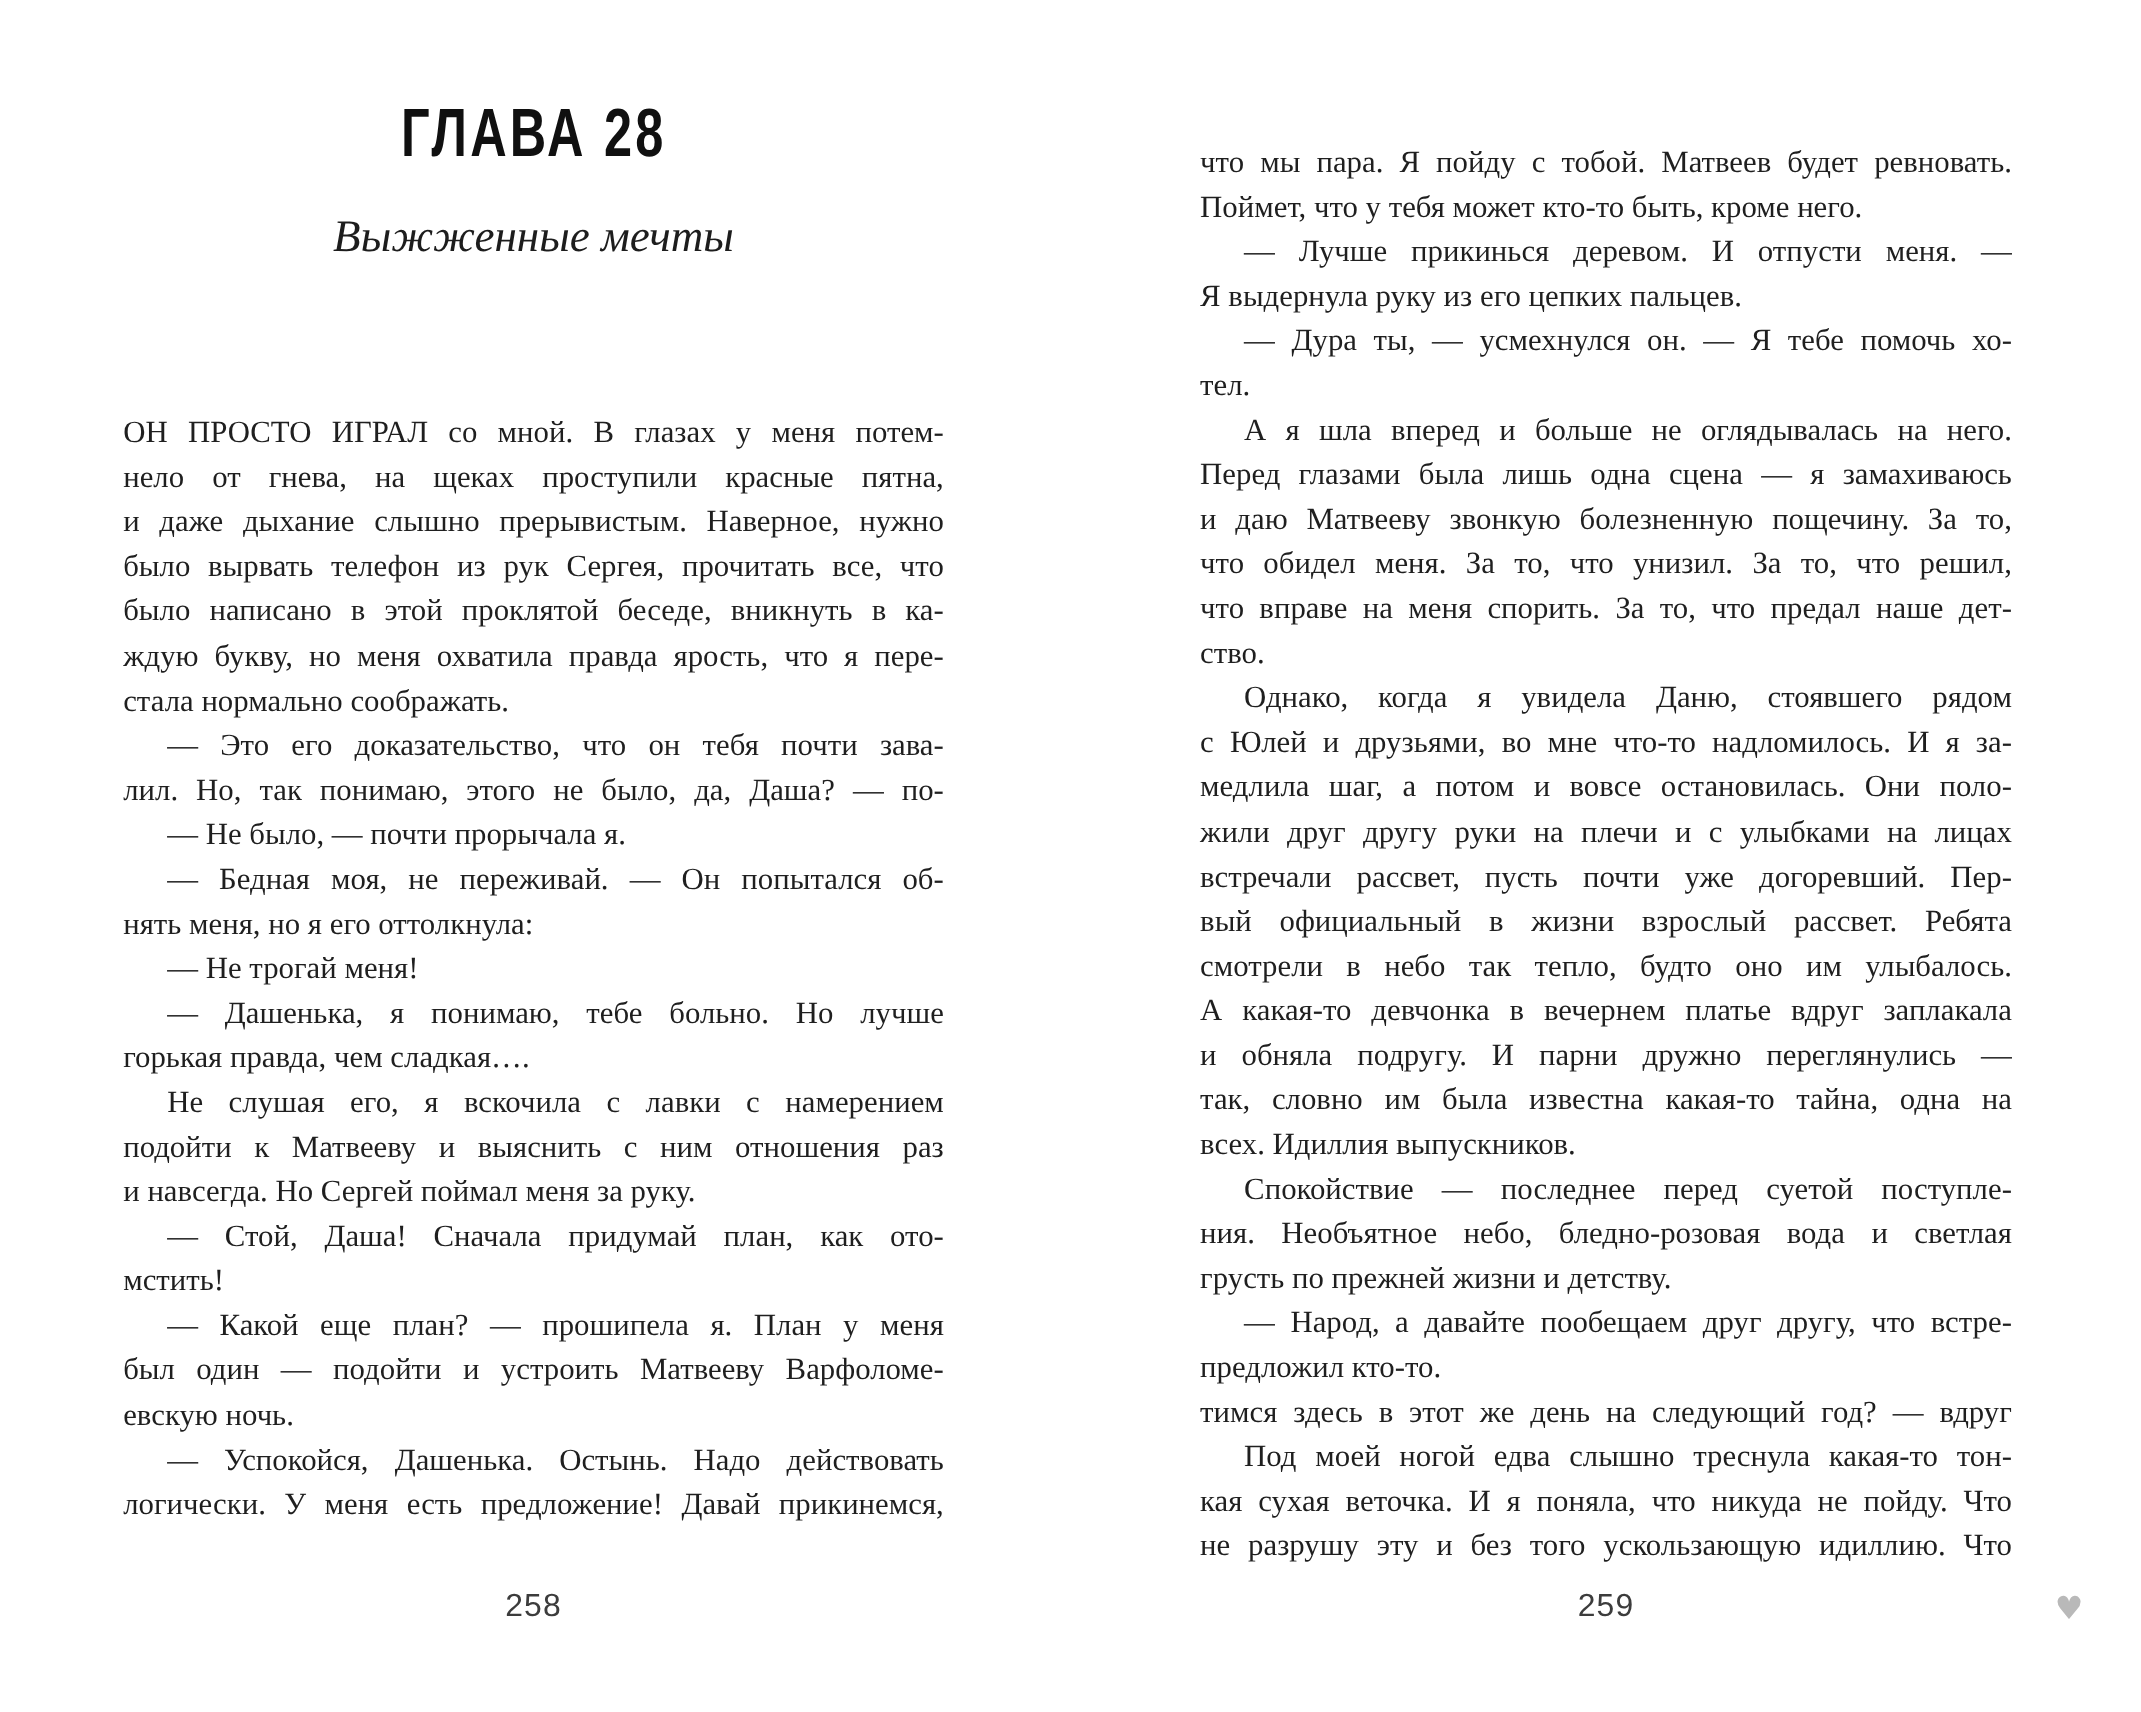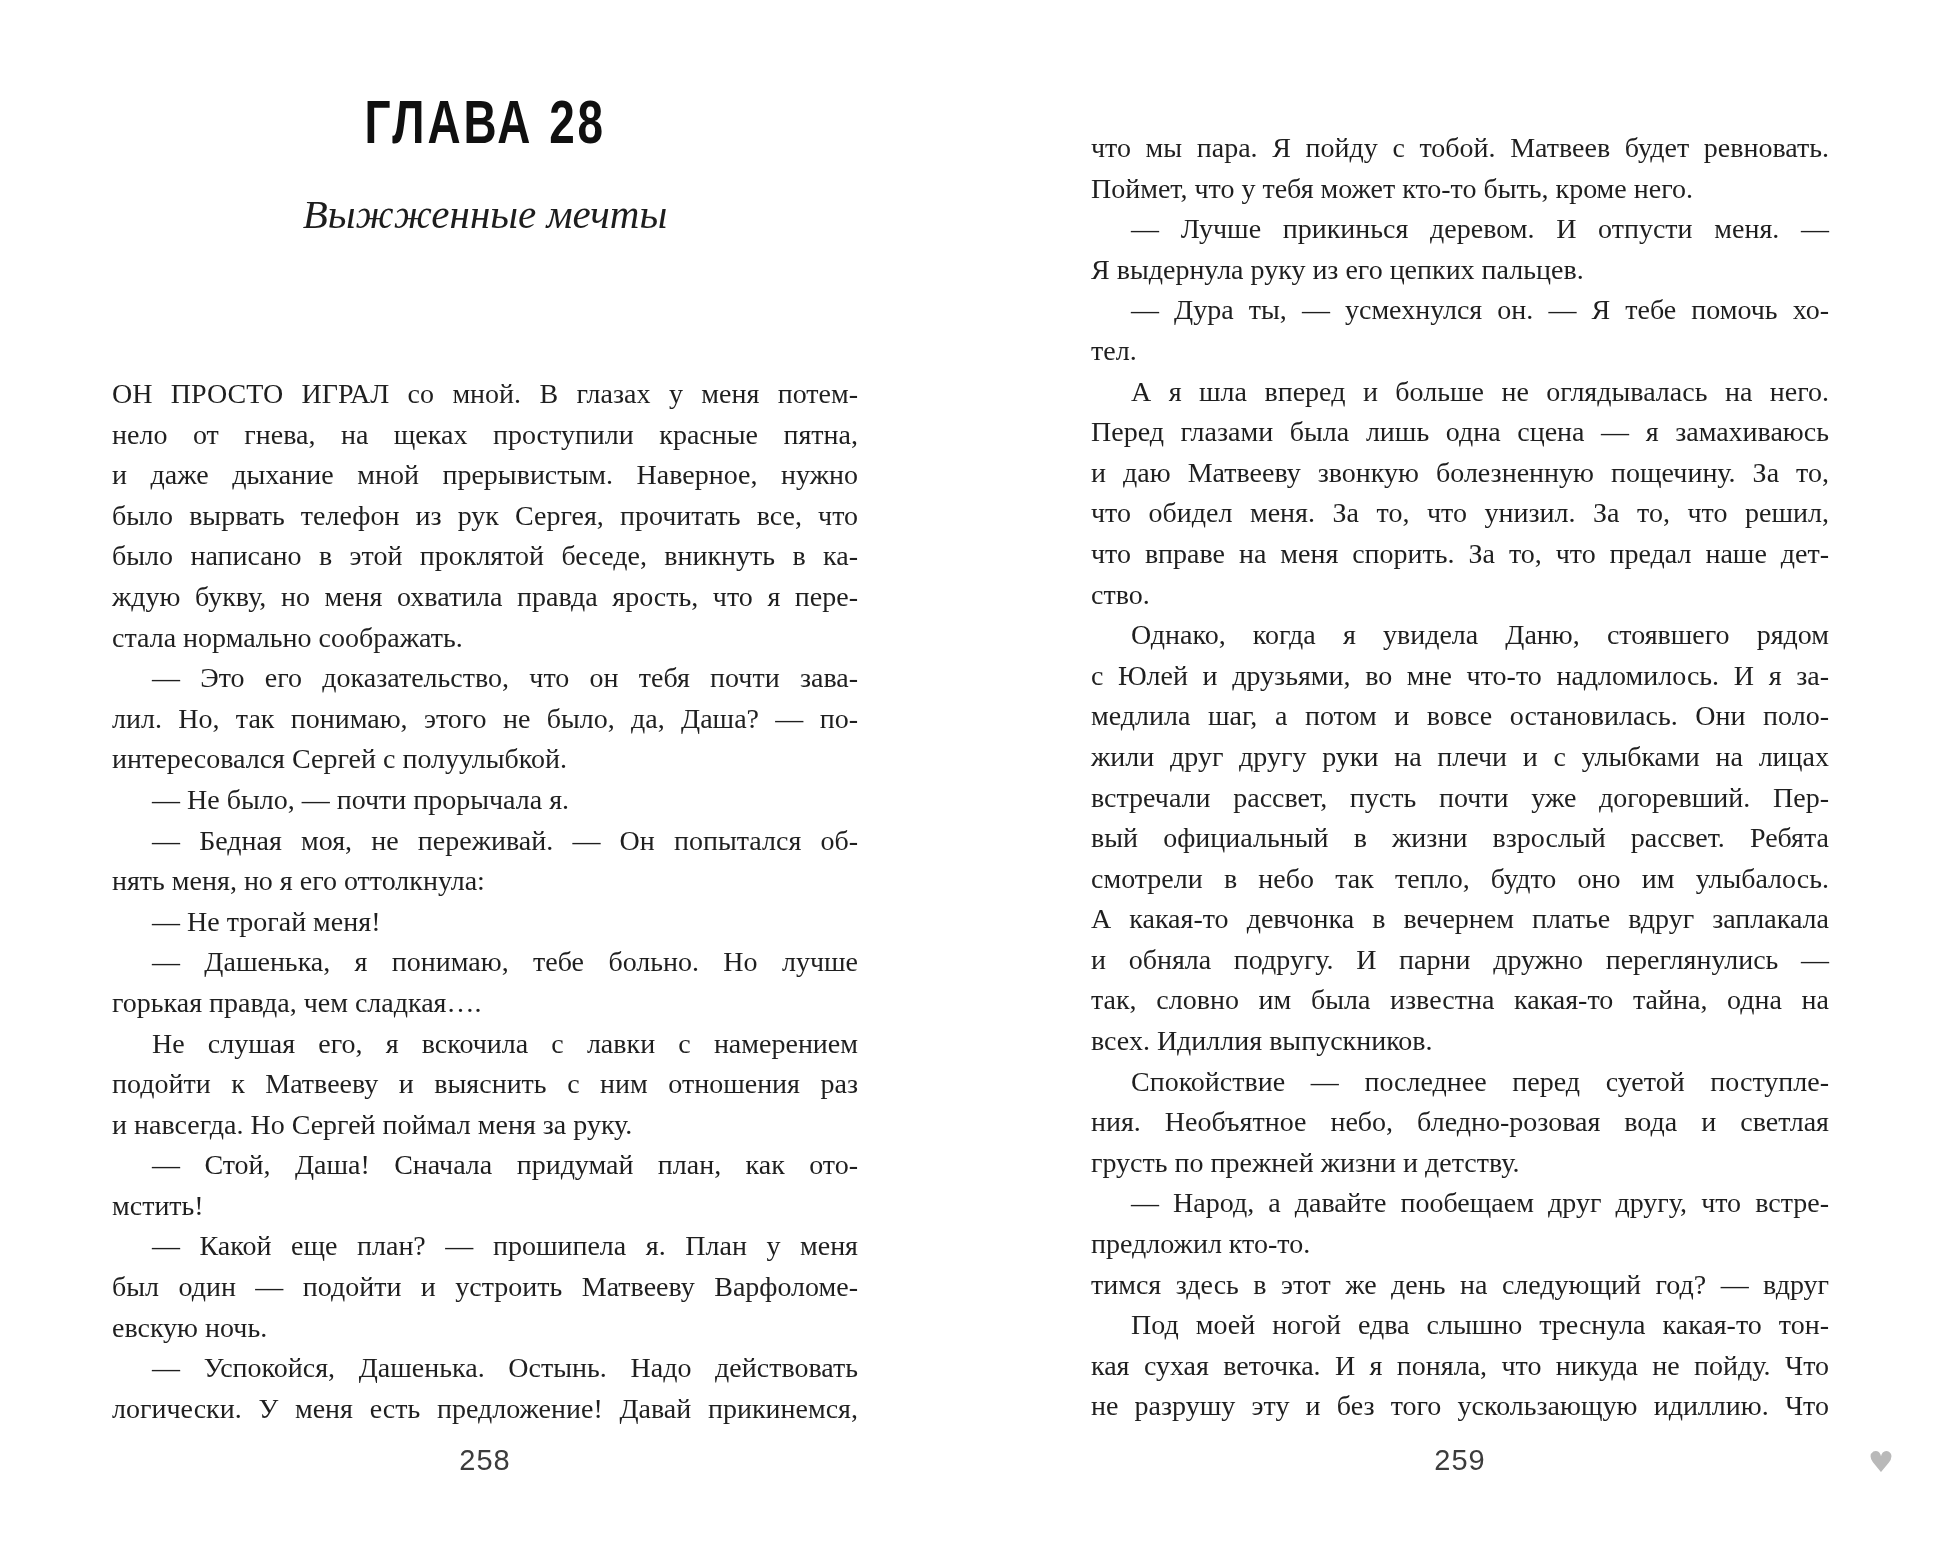--- a/index.html
+++ b/index.html
@@ -93,28 +93,27 @@
 <div class="canvas" style="background: rgb(255, 255, 255);">
 
   <div>
     <div class="abs chapter-heading">
       <span class="stamp">ГЛАВА 28</span>
     </div>
     <div class="abs chapter-subtitle">Выжженные мечты</div>
     <div class="abs text-col text-col-left">
         <div class="line just">ОН ПРОСТО ИГРАЛ со мной. В глазах у меня потем-</div>
         <div class="line just">нело от гнева, на щеках проступили красные пятна,</div>
-        <div class="line just">и даже дыхание мной прерывистым. Наверное, нужно</div>
+        <div class="line just">и даже дыхание слышно прерывистым. Наверное, нужно</div>
         <div class="line just">было вырвать телефон из рук Сергея, прочитать все, что</div>
         <div class="line just">было написано в этой проклятой беседе, вникнуть в ка-</div>
         <div class="line just">ждую букву, но меня охватила правда ярость, что я пере-</div>
         <div class="line">стала нормально соображать.</div>
         <div class="line just ind">— Это его доказательство, что он тебя почти зава-</div>
         <div class="line just">лил. Но, так понимаю, этого не было, да, Даша? — по-</div>
-        <div class="line">интересовался Сергей с полуулыбкой.</div>
         <div class="line ind">— Не было, — почти прорычала я.</div>
         <div class="line just ind">— Бедная моя, не переживай. — Он попытался об-</div>
         <div class="line">нять меня, но я его оттолкнула:</div>
         <div class="line ind">— Не трогай меня!</div>
         <div class="line just ind">— Дашенька, я понимаю, тебе больно. Но лучше</div>
         <div class="line">горькая правда, чем сладкая….</div>
         <div class="line just ind">Не слушая его, я вскочила с лавки с намерением</div>
         <div class="line just">подойти к Матвееву и выяснить с ним отношения раз</div>
         <div class="line">и навсегда. Но Сергей поймал меня за руку.</div>
         <div class="line just ind">— Стой, Даша! Сначала придумай план, как ото-</div>

